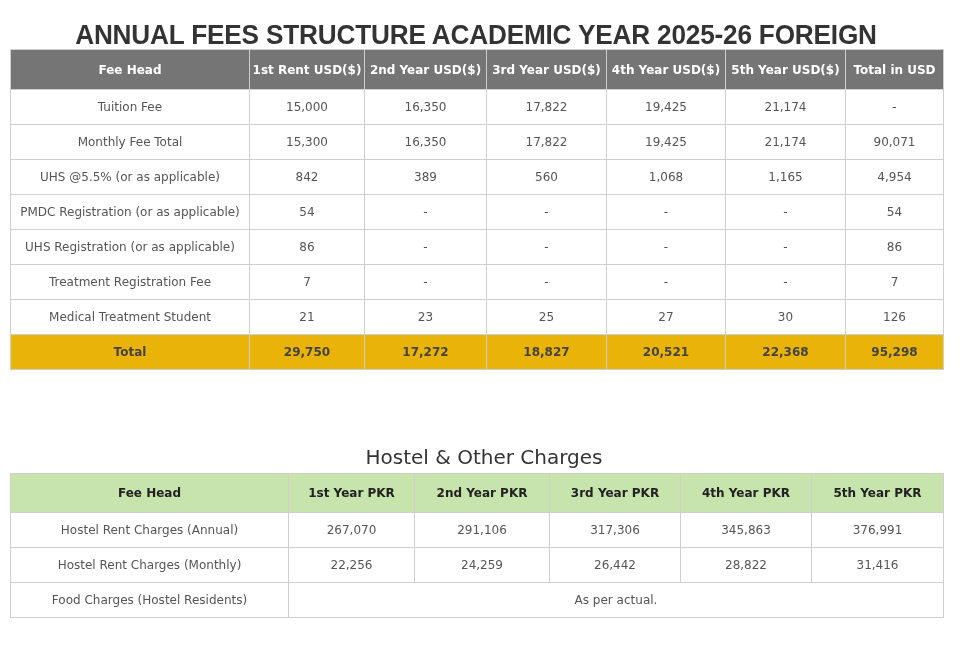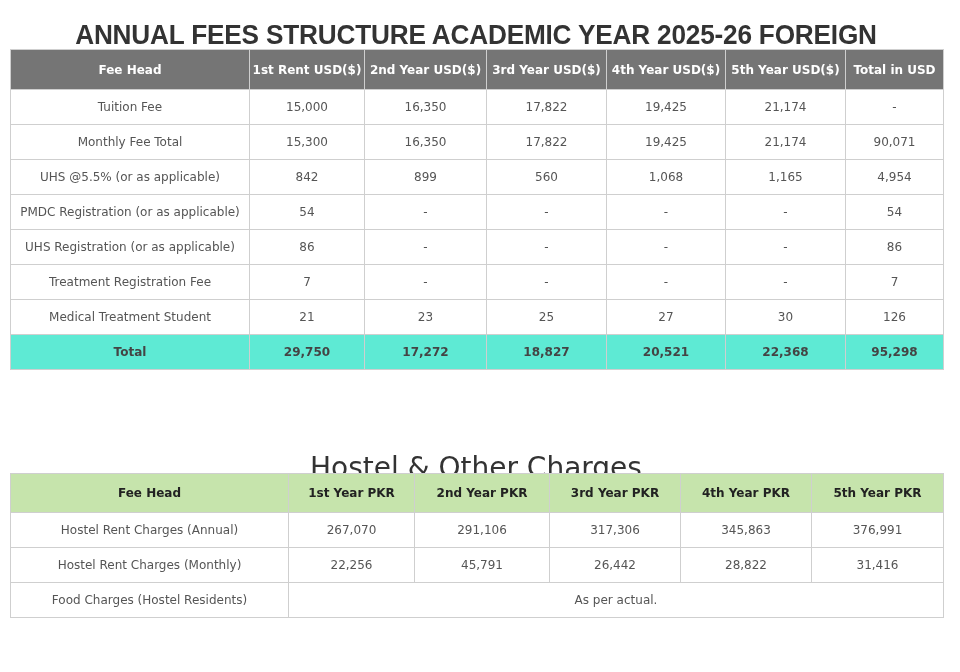--- a/index.html
+++ b/index.html
@@ -17,24 +17,24 @@
     transform: scaleX(0.97);
   }
   table { border-collapse: collapse; table-layout: fixed; position: absolute; }
   td, th {
     border: 1px solid #cfcfcf; text-align: center; vertical-align: middle;
     font-size: 12px; color: #555; padding: 0;
   }
   #fees { left: 10px; top: 49px; width: 933px; }
   #fees th { background: #757575; color: #fff; font-weight: bold; height: 39px; font-size: 12px; }
   #fees td { height: 34px; }
-  #fees tr.total td { background: #5eead4; font-weight: bold; color: #444; height: 34px; }
+  #fees tr.total td { background: #eab308; font-weight: bold; color: #444; height: 34px; }
   .section-title {
-    position: absolute; left: 0; top: 428px; width: 952px; text-align: center;
-    font-size: 28px; color: #333; font-weight: 500;
+    position: absolute; left: 8px; top: 428px; width: 952px; text-align: center;
+    font-size: 20px; color: #333; font-weight: 500;
   }
   #hostel { left: 10px; top: 473px; width: 933px; }
   #hostel th { background: #c6e4ac; color: #222; font-weight: bold; height: 38px; font-size: 12px; }
   #hostel td { height: 34px; }
 </style>
 </head>
 <body>
 
 <h1 class="page-title">ANNUAL FEES STRUCTURE ACADEMIC YEAR 2025-26 FOREIGN STUDENTS</h1>
 
@@ -74,21 +74,21 @@
         <td>15,300</td>
         <td>16,350</td>
         <td>17,822</td>
         <td>19,425</td>
         <td>21,174</td>
         <td>90,071</td>
       </tr>
       <tr>
         <td>UHS @5.5% (or as applicable)</td>
         <td>842</td>
-        <td>899</td>
+        <td>389</td>
         <td>560</td>
         <td>1,068</td>
         <td>1,165</td>
         <td>4,954</td>
       </tr>
       <tr>
         <td>PMDC Registration (or as applicable)</td>
         <td>54</td>
         <td>-</td>
         <td>-</td>
@@ -161,21 +161,21 @@
         <td>Hostel Rent Charges (Annual)</td>
         <td>267,070</td>
         <td>291,106</td>
         <td>317,306</td>
         <td>345,863</td>
         <td>376,991</td>
       </tr>
       <tr>
         <td>Hostel Rent Charges (Monthly)</td>
         <td>22,256</td>
-        <td>45,791</td>
+        <td>24,259</td>
         <td>26,442</td>
         <td>28,822</td>
         <td>31,416</td>
       </tr>
       <tr>
         <td>Food Charges (Hostel Residents)</td>
         <td colspan="5">As per actual.</td>
       </tr>
     </tbody>
 </table>

